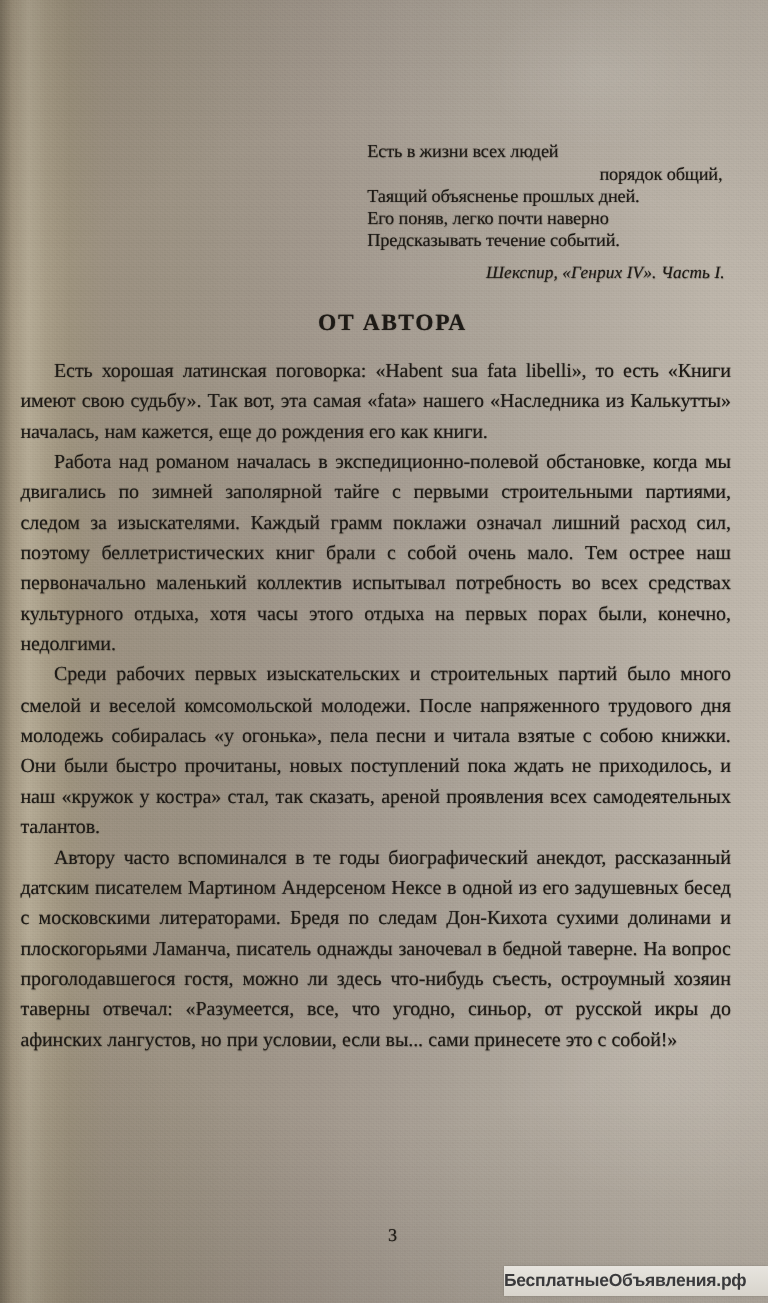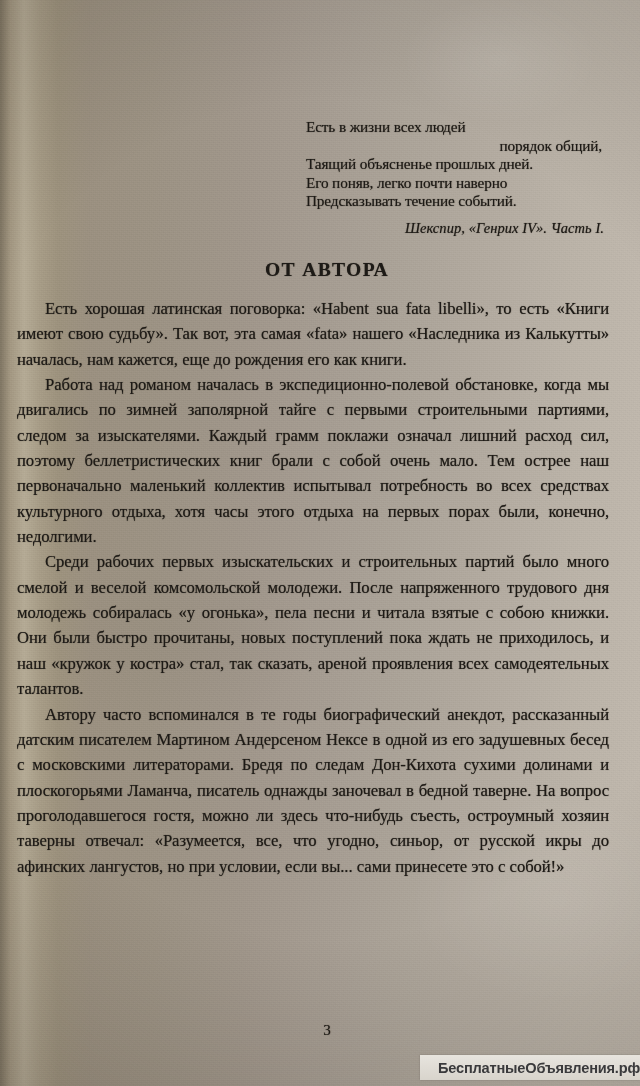--- a/index.html
+++ b/index.html
@@ -114,21 +114,21 @@
     font-size:15px;
     padding-left:14px;
   }
 
   
   #watermark {
     position:absolute;
     left:420px; top:1055px;
     width:220px; height:25px;
     background:linear-gradient(to bottom, #e7e4de, #d8d4cc);
-    display:flex; align-items:center; justify-content:flex-end;
+    display:flex; align-items:center; justify-content:flex-start;
     font-family:"Liberation Sans", sans-serif;
     font-size:14.6px;
     font-weight:bold;
     color:#3a3a3c;
     letter-spacing:-0.2px;
     box-shadow:0 0 2px rgba(0,0,0,0.18);
   }
 </style>
 </head>
 <body>

